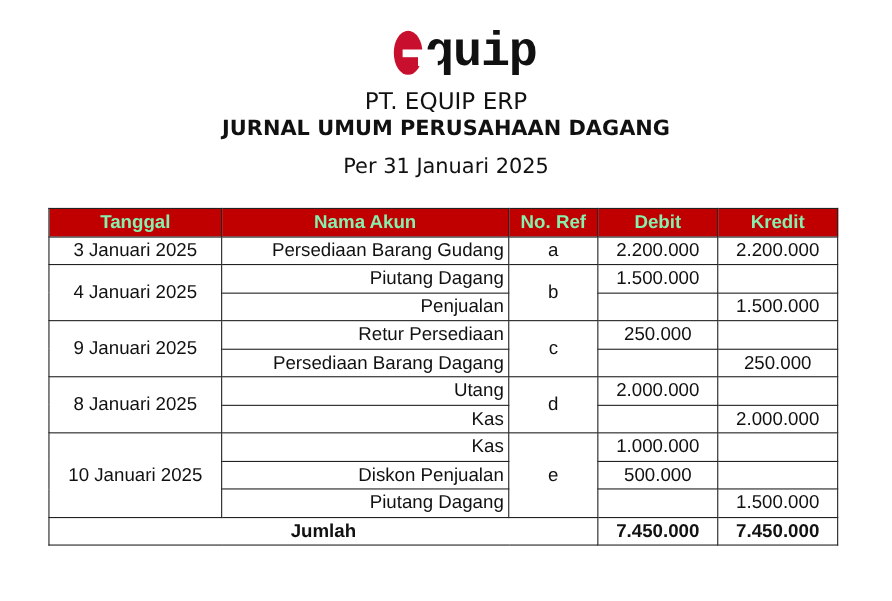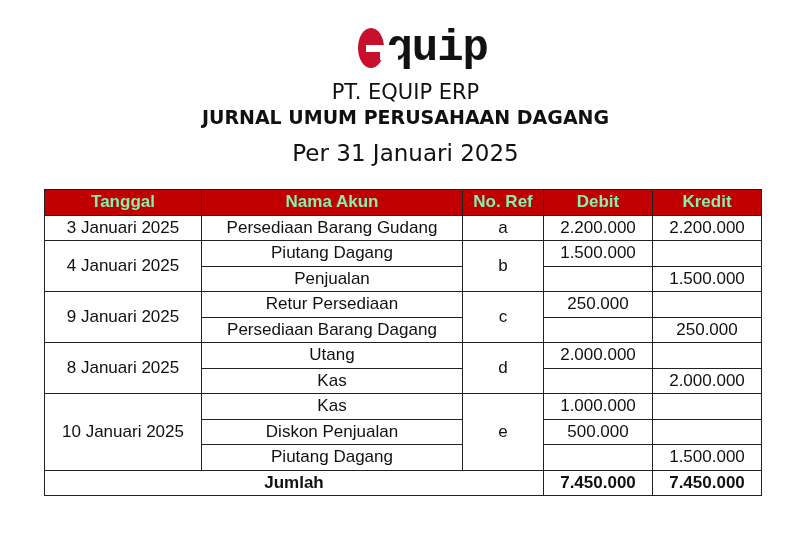--- a/index.html
+++ b/index.html
@@ -4,26 +4,26 @@
 <style>
   html,body{margin:0;padding:0;background:#ffffff;}
   body{width:811px;height:546px;position:relative;overflow:hidden;font-family:"DejaVu Sans","Liberation Sans",sans-serif;color:#111;}
   .logo{position:absolute;left:358px;top:22px;width:130px;height:46px;display:flex;align-items:flex-end;}
   .logo-e{width:40px;height:40px;border-radius:50%;background:#c8102e;position:relative;margin-right:2px;}
   .logo-e::before{content:"";position:absolute;left:8px;top:17px;width:30px;height:7px;background:#fff;}
   .logo-e::after{content:"";position:absolute;left:22px;top:22px;width:18px;height:10px;background:#fff;}
   .logo-text{font-family:Liberation Mono, monospace;font-weight:bold;font-size:44px;line-height:40px;color:#111;letter-spacing:-1px;}
   .company{position:absolute;left:0;width:811px;top:80px;text-align:center;font-size:21px;}
   .title{position:absolute;left:0;width:811px;top:106px;text-align:center;font-size:19px;font-weight:bold;}
-  .period{position:absolute;left:0;width:811px;top:140px;text-align:center;font-size:23px;}
+  .period{position:absolute;left:0;width:811px;top:140px;text-align:center;font-size:19px;}
   table{position:absolute;left:44px;top:189px;border-collapse:collapse;font-family:"Liberation Sans","DejaVu Sans",sans-serif;font-size:17px;}
   td,th{border:1.5px solid #222;padding:0 4px;height:24.5px;line-height:24px;white-space:nowrap;}
   th{background:#c00000;color:#86efac;font-weight:bold;text-align:center;}
   .c-date{width:148px;text-align:center;}
-  .c-acct{width:252px;text-align:center;}
+  .c-acct{width:252px;text-align:right;}
   .c-ref{width:72px;text-align:center;}
   .c-deb{width:100px;text-align:center;}
   .c-kre{width:100px;text-align:center;}
   .total td{font-weight:bold;}
 </style>
 </head>
 <body>
 
 <div class="logo">
   <div class="logo-e"></div>

